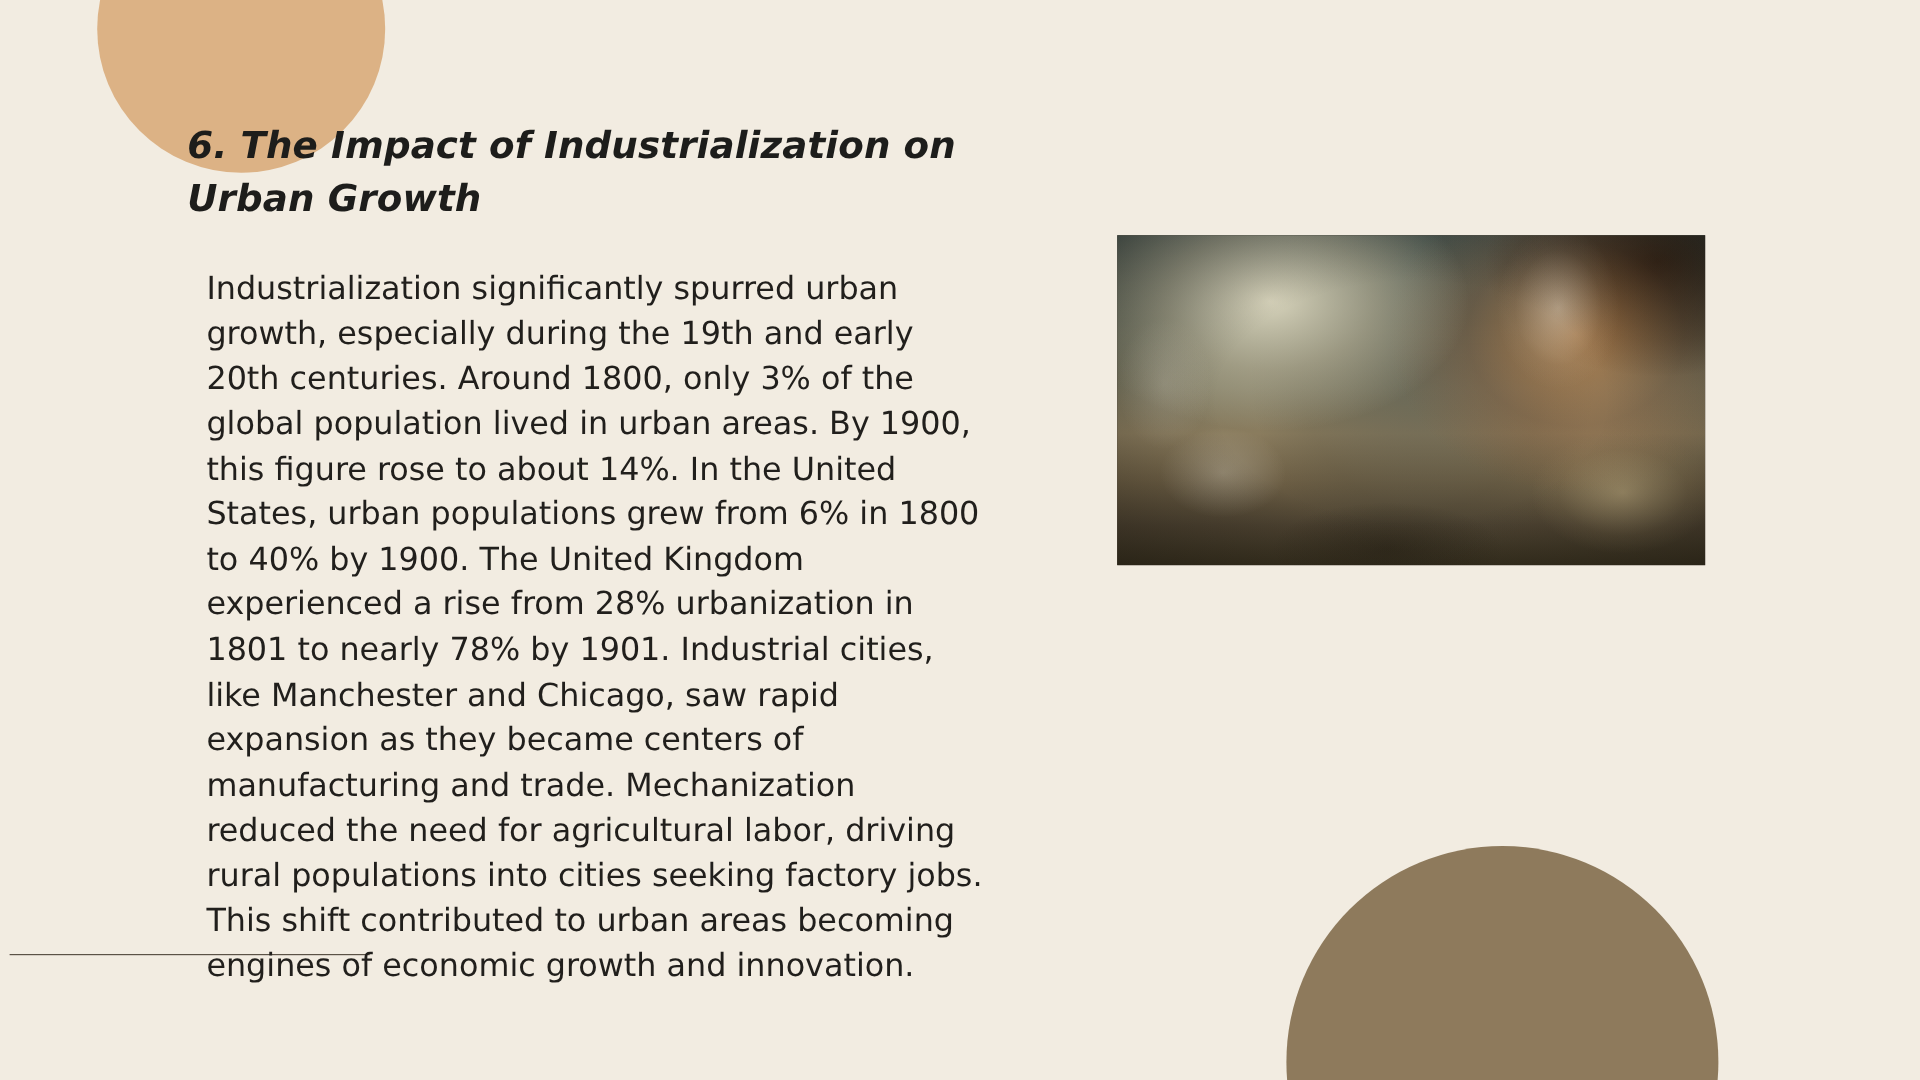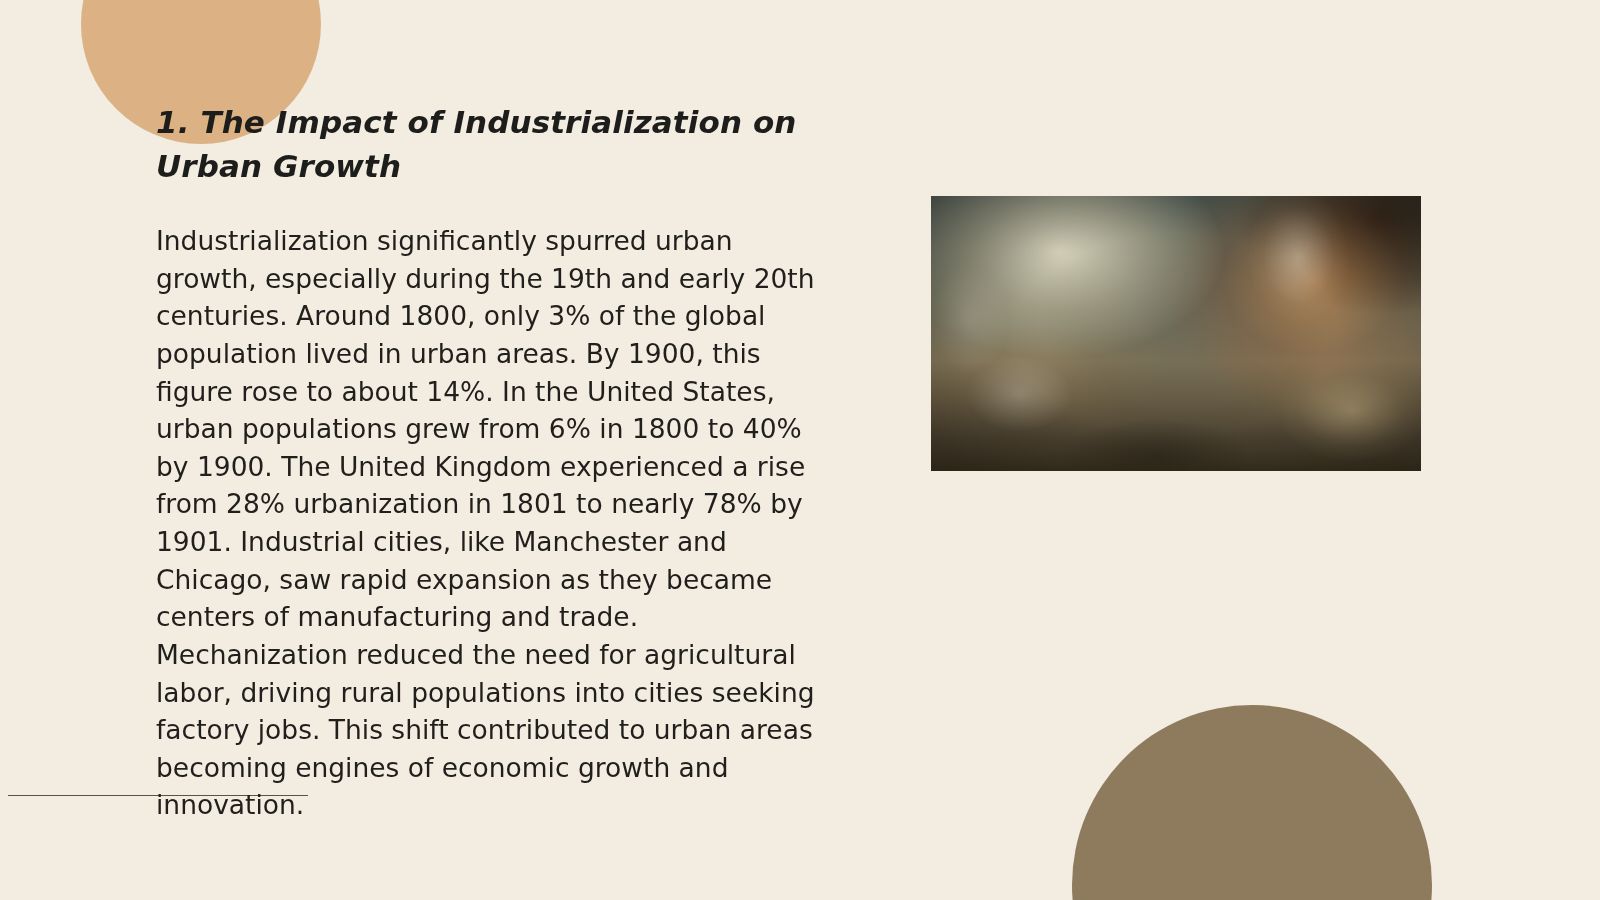--- a/index.html
+++ b/index.html
@@ -65,21 +65,21 @@
     color: #1d1d1b;
     letter-spacing: 0.1px;
     margin: 0 0 34px 0;
     max-width: 650px;
   }
   .body-text {
     font-family: "DejaVu Sans", sans-serif;
     font-size: 26.5px;
     line-height: 1.42;
     color: #211f1c;
-    margin: 0;
+    margin: 16px;
     max-width: 665px;
   }
 
   
   .figure {
     position: absolute;
     left: 931px;
     top: 196px;
     width: 490px;
     height: 275px;
@@ -130,21 +130,21 @@
 </head>
 <body>
 
 <div class="slide">
 
   <div class="circle-top"></div>
   <div class="circle-bottom"></div>
   <div class="rule-line"></div>
 
   <div class="content">
-    <h1 class="slide-title">1. The Impact of Industrialization on Urban Growth</h1>
+    <h1 class="slide-title">6. The Impact of Industrialization on Urban Growth</h1>
     <p class="body-text">Industrialization significantly spurred urban growth, especially during the 19th and early 20th centuries. Around 1800, only 3% of the global population lived in urban areas. By 1900, this figure rose to about 14%. In the United States, urban populations grew from 6% in 1800 to 40% by 1900. The United Kingdom experienced a rise from 28% urbanization in 1801 to nearly 78% by 1901. Industrial cities, like Manchester and Chicago, saw rapid expansion as they became centers of manufacturing and trade. Mechanization reduced the need for agricultural labor, driving rural populations into cities seeking factory jobs. This shift contributed to urban areas becoming engines of economic growth and innovation.</p>
   </div>
 
   <div class="figure">
     <div class="painting"></div>
     <div class="painting-vignette"></div>
   </div>
 
 </div>
 

